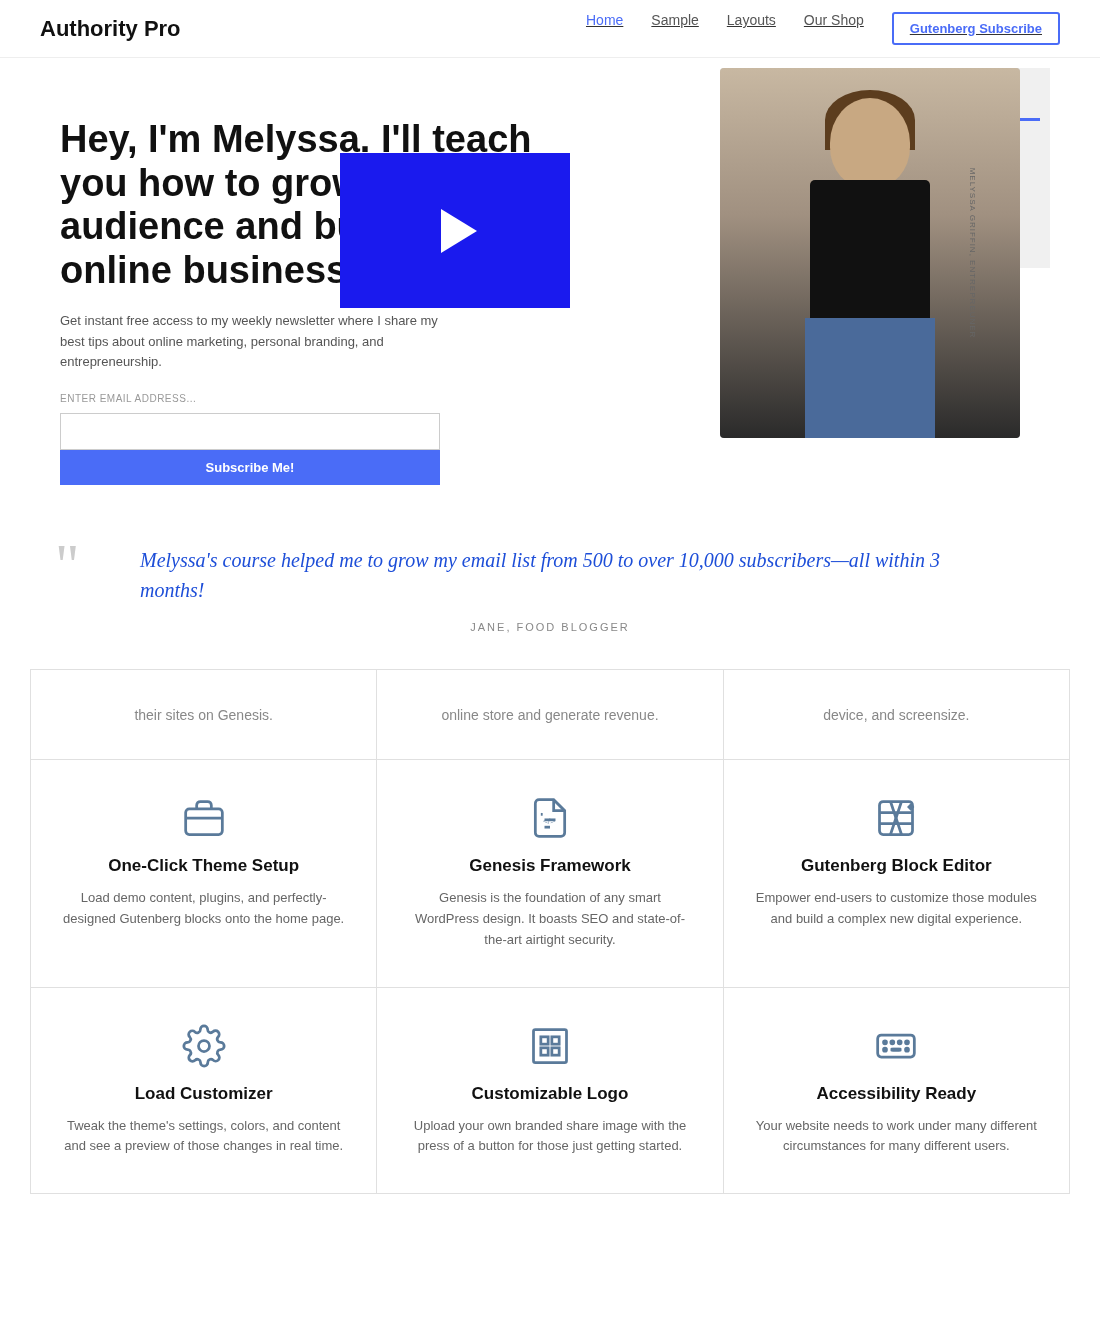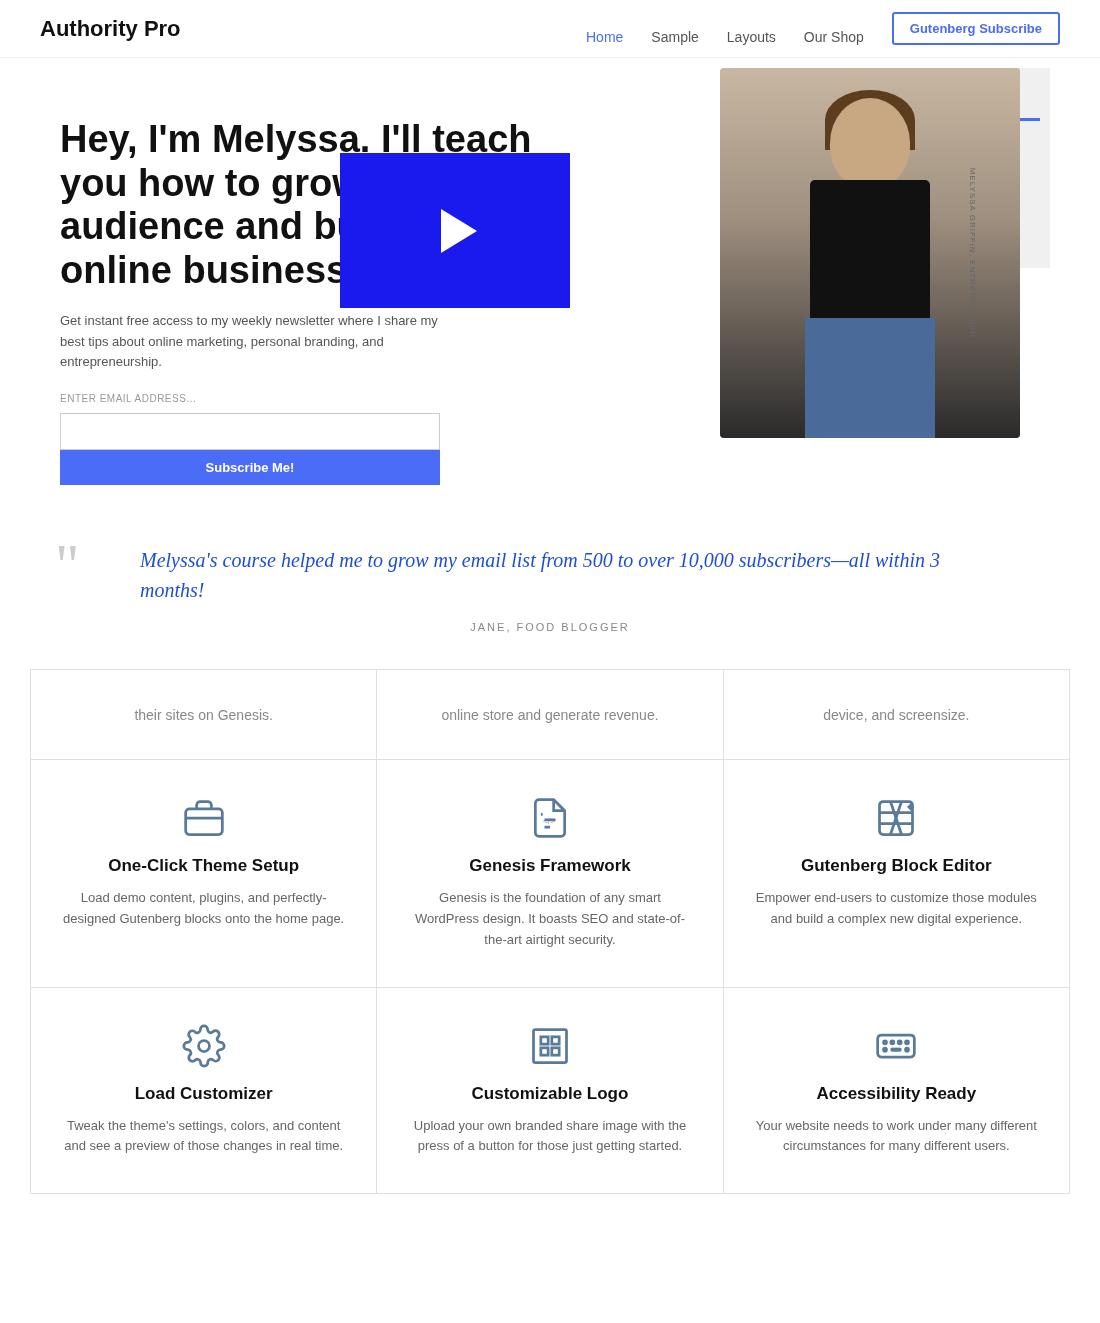--- a/index.html
+++ b/index.html
@@ -5,21 +5,21 @@
     * { margin: 0; padding: 0; box-sizing: border-box; }
     body { font-family: 'Georgia', serif; background: #fff; color: #333; width: 1100px; min-height: 1323px; overflow-x: hidden; }
 
     
     nav {
       display: flex; align-items: center; justify-content: space-between;
       padding: 12px 40px; border-bottom: 1px solid #eee;
       background: #fff;
     }
     .nav-logo { font-size: 22px; font-weight: 700; color: #111; font-family: 'Arial', sans-serif; }
-    .nav-links { display: flex; align-items: flex-end; gap: 28px; }
+    .nav-links { display: flex; align-items: flex-start; gap: 28px; text-decoration: underline; }
     .nav-link { font-size: 14px; color: #555; text-decoration: none; font-family: 'Arial', sans-serif; }
     .nav-link.active { color: #4a6cf7; }
     .nav-btn {
       font-size: 13px; color: #4a6cf7; border: 2px solid #4a6cf7;
       padding: 7px 16px; border-radius: 3px; background: #fff;
       font-family: 'Arial', sans-serif; cursor: pointer; font-weight: 600;
     }
 
     
     .hero {

